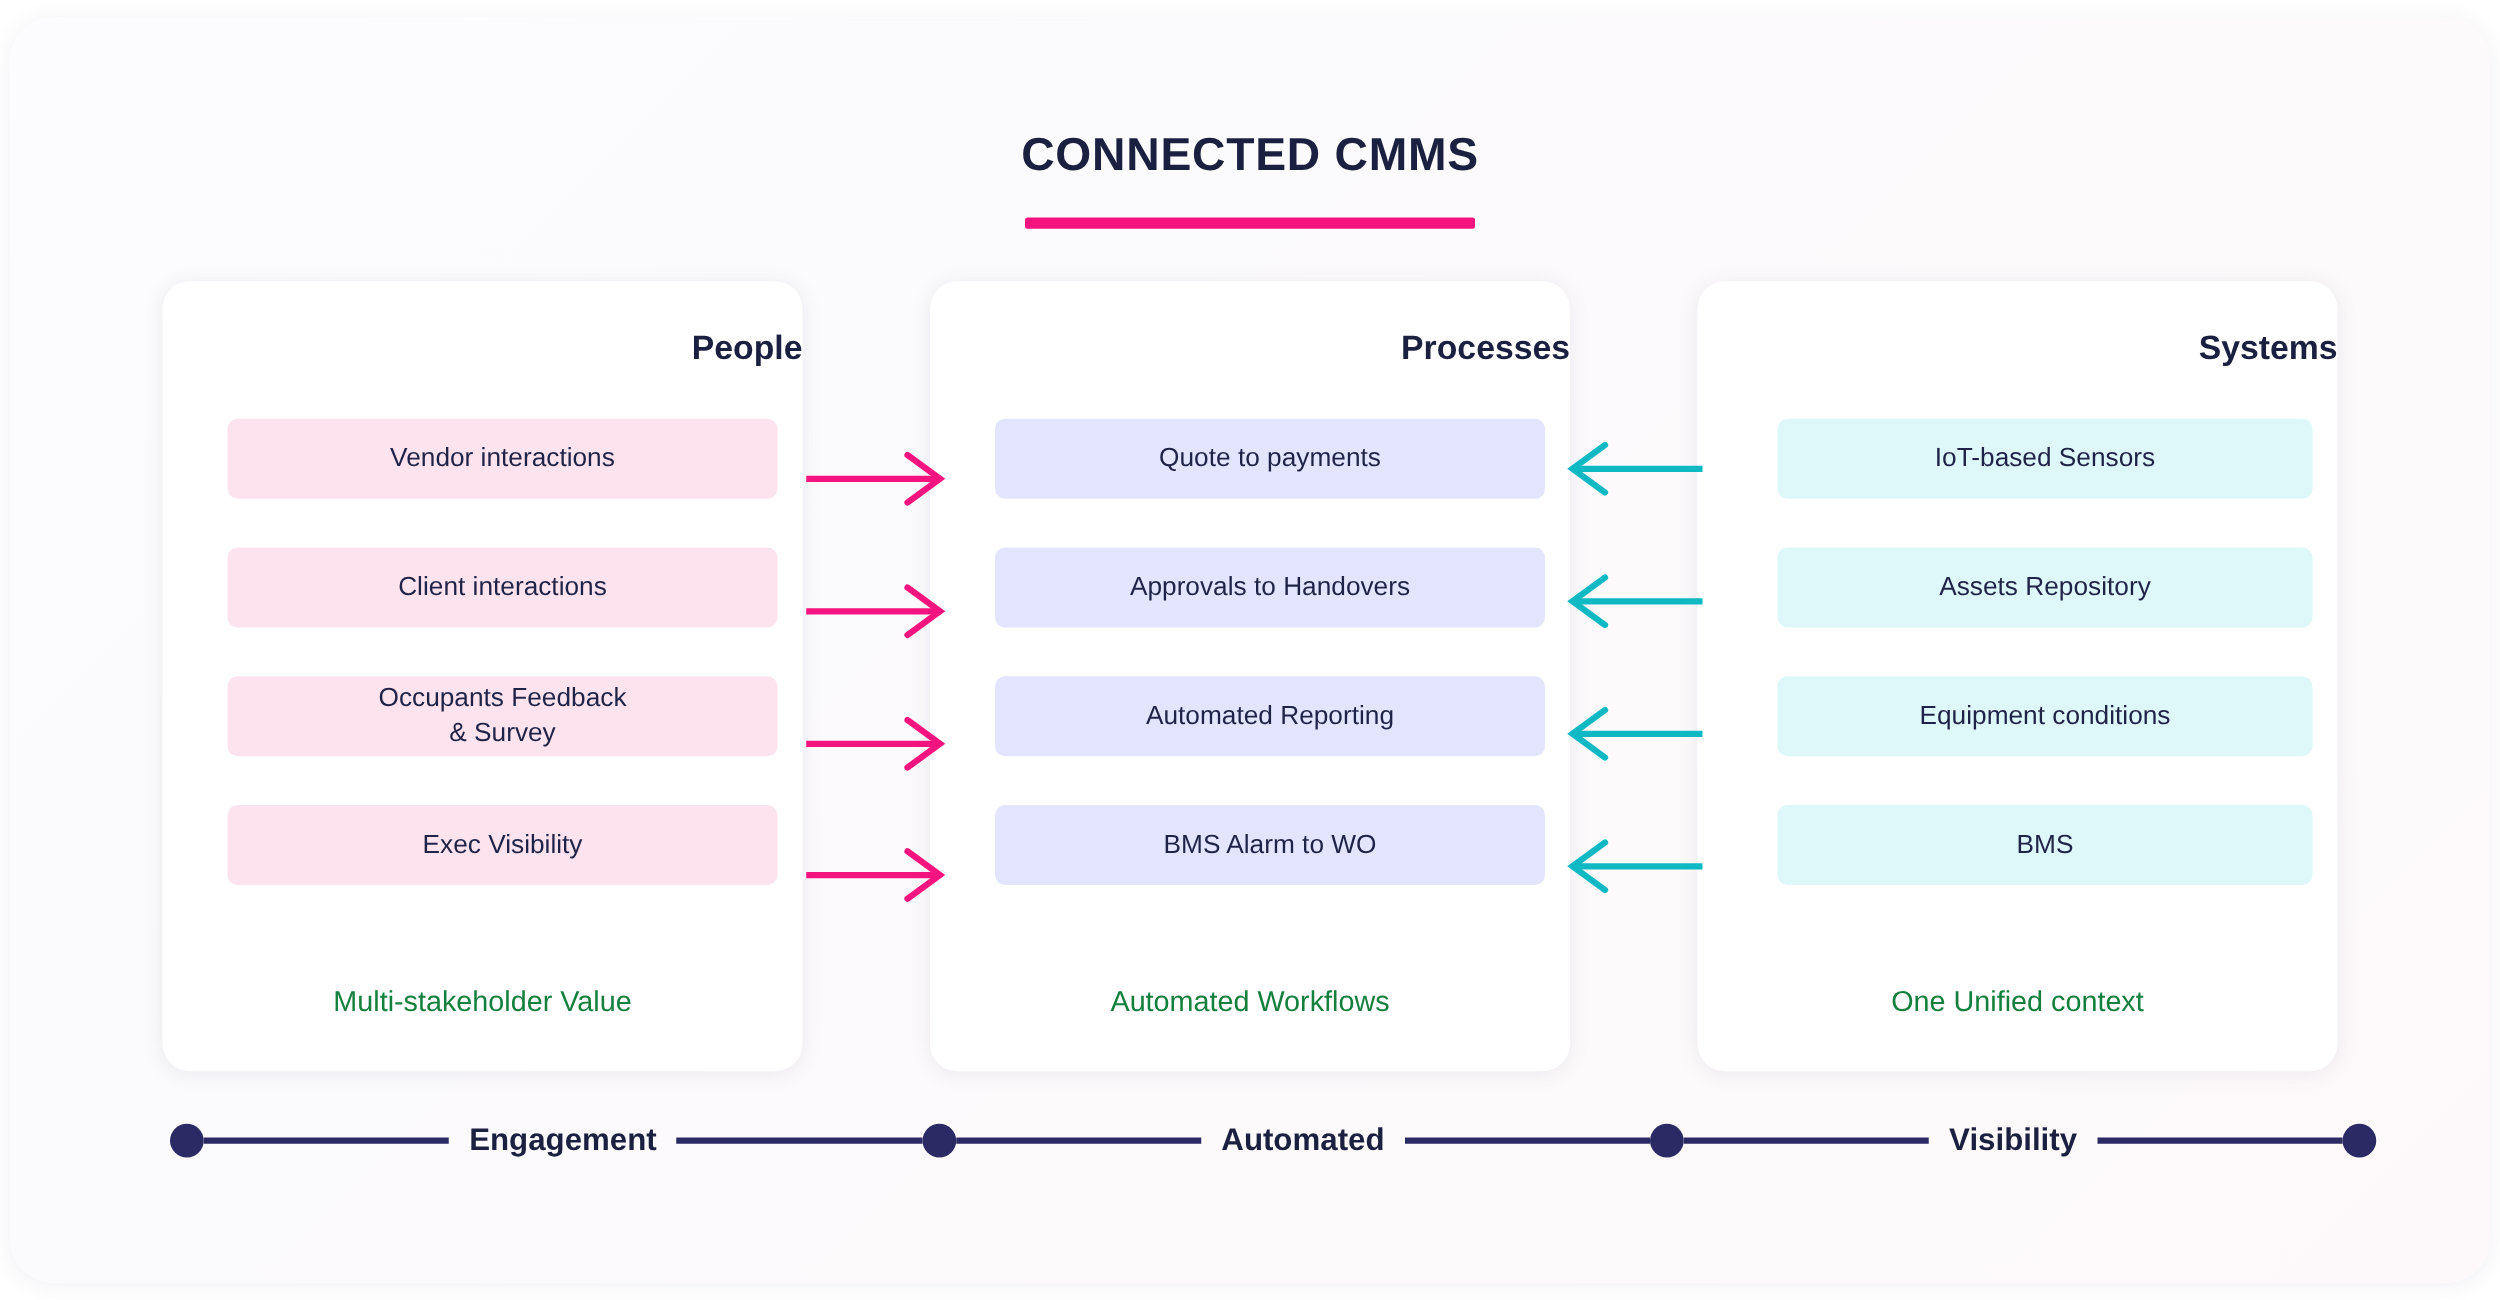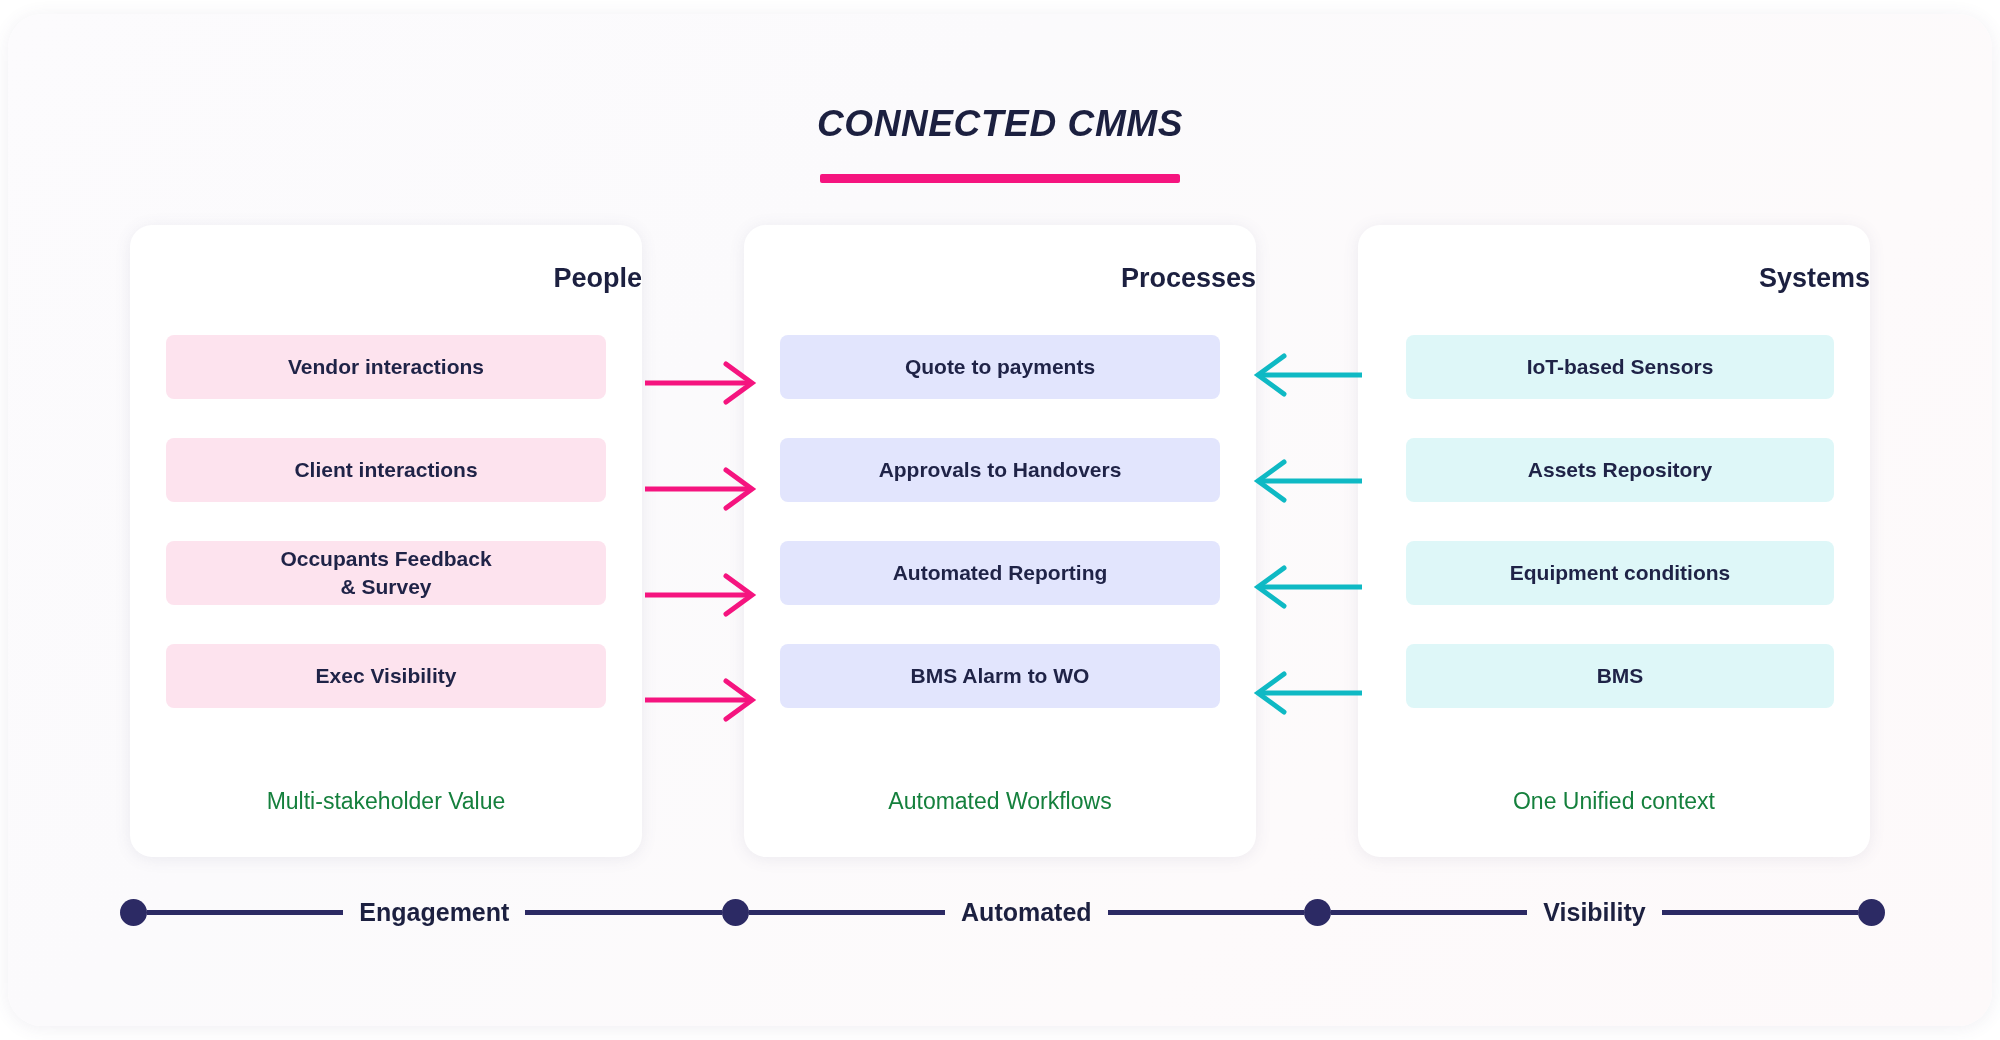--- a/index.html
+++ b/index.html
@@ -33,21 +33,20 @@
     overflow: hidden;
   }
 
   
   .title-block {
     position: absolute;
     left: 0;
     top: 105px;
     width: 2000px;
     text-align: center;
-    font-style: italic;
   }
   .title-text {
     font-size: 37px;
     font-weight: bold;
     letter-spacing: 0.6px;
     color: #1c2040;
     line-height: 1;
     display: block;
   }
   .title-rule {
@@ -88,23 +87,22 @@
     width: 100%;
     text-align: right;
     font-size: 27px;
     font-weight: bold;
     color: #1c2040;
   }
 
   .pill-stack {
     position: absolute;
     top: 110px;
-    left: 36px;
+    left: 52px;
     width: 440px;
-    font-weight: bold;
   }
   .pill {
     height: 64px;
     border-radius: 8px;
     margin-bottom: 39px;
     display: flex;
     align-items: center;
     justify-content: center;
     text-align: center;
     font-size: 21px;
@@ -133,26 +131,27 @@
     left: 0;
     top: 0;
     width: 2000px;
     height: 1040px;
     pointer-events: none;
   }
 
   
   .timeline {
     position: absolute;
-    left: 120px;
+    left: 136px;
     top: 888px;
     width: 1765px;
     height: 48px;
     display: flex;
     align-items: center;
+    justify-content: flex-end;
   }
   .tl-dot {
     width: 27px;
     height: 27px;
     border-radius: 50%;
     background: #2c2a64;
     flex: 0 0 auto;
   }
   .tl-line {
     height: 5px;

